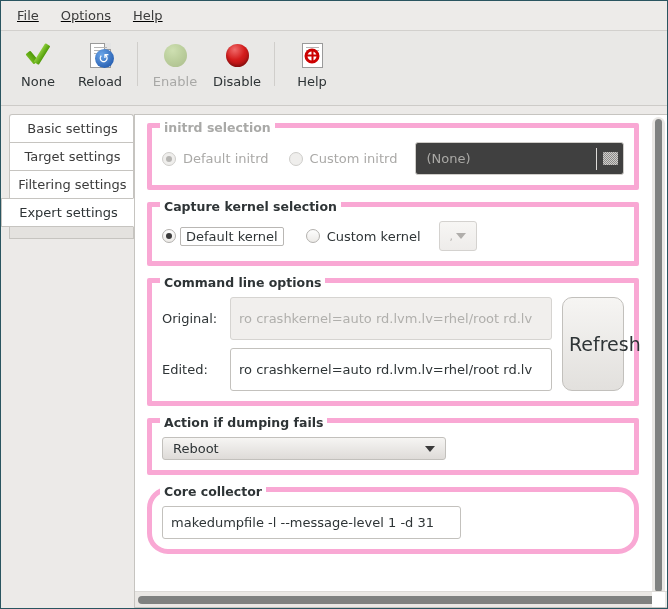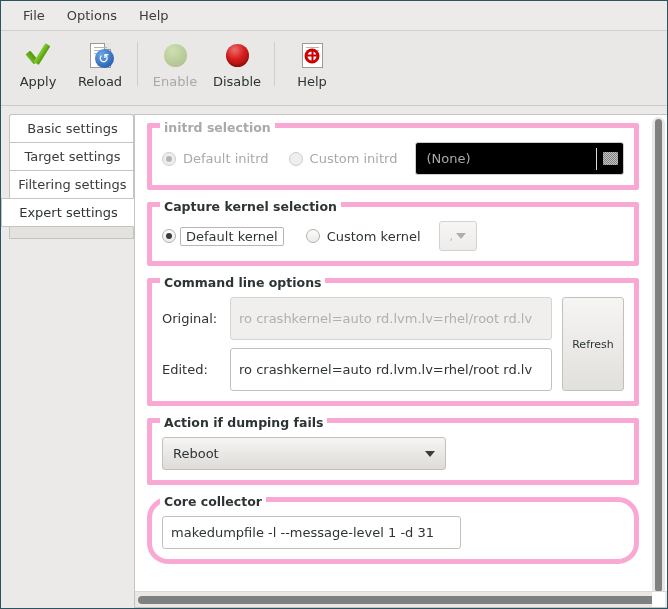--- a/index.html
+++ b/index.html
@@ -86,23 +86,24 @@
   }
 
   
   .menubar {
     height: 29px;
     min-height: 29px;
     background: #edebe9;
     border-bottom: 1px solid #d2d0cd;
     display: flex;
     align-items: center;
-    padding-left: 12px;
+    padding-left: 6px;
     gap: 2px;
     flex: 0 0 auto;
+    text-decoration: underline;
   }
   .menu-item {
     padding: 4px 10px;
     font-size: 13px;
     color: #3b3b3b;
     cursor: pointer;
     border-radius: 2px;
   }
 
   
@@ -388,21 +389,21 @@
     background: #f1efed;
     color: #b0afac;
     border-color: #d6d4d1;
   }
 
   .filebtn {
     display: flex;
     align-items: center;
     border: 1px solid #cfcdc9;
     border-radius: 3px;
-    background: #000000;
+    background: #404040;
     height: 33px;
     box-sizing: border-box;
     padding: 0 0 0 10px;
     flex: 1 1 auto;
     min-width: 0;
   }
   .filebtn .fname {
     flex: 1 1 auto;
     font-size: 13px;
     color: #aaa9a6;
@@ -434,37 +435,37 @@
   .minicombo .comma { font-size: 11px; color: #b5b3b0; line-height: 1; }
   .caret-dim {
     width: 0; height: 0;
     border-left: 5px solid transparent;
     border-right: 5px solid transparent;
     border-top: 6px solid #b0aeab;
   }
 
   .btn {
     border: 1px solid #c2c0bc;
-    border-radius: 3px;
+    border-radius: 10px;
     background: linear-gradient(to bottom,#f6f5f3 0%,#e2e0dd 100%);
-    font-size: 11px;
+    font-size: 19px;
     color: #2e3436;
     cursor: pointer;
     box-sizing: border-box;
     font-family: "DejaVu Sans", "Liberation Sans", sans-serif;
   }
 
   .combo {
     display: flex;
     align-items: center;
     justify-content: space-between;
     border: 1px solid #c2c0bc;
     border-radius: 3px;
     background: linear-gradient(to bottom,#f6f5f3 0%,#dedbd8 100%);
-    height: 33px;
+    height: 23px;
     padding: 0 10px;
     font-size: 13px;
     color: #2e3436;
     cursor: pointer;
     box-sizing: border-box;
   }
   .caret {
     width: 0; height: 0;
     border-left: 5px solid transparent;
     border-right: 5px solid transparent;
@@ -551,21 +552,21 @@
     <div class="menu-item">Options</div>
     <div class="menu-item">Help</div>
   </div>
 
   <div class="toolbar">
 
     <div class="tbtn">
       <div class="ticon">
         <div class="ico-check"></div>
       </div>
-      <div class="tlabel">Apply</div>
+      <div class="tlabel">None</div>
     </div>
 
     <div class="tbtn">
       <div class="ticon">
         <div class="ico-doc">
           <div class="fold"></div>
           <div class="lines">
               <i></i>
               <i></i>
               <i></i>

